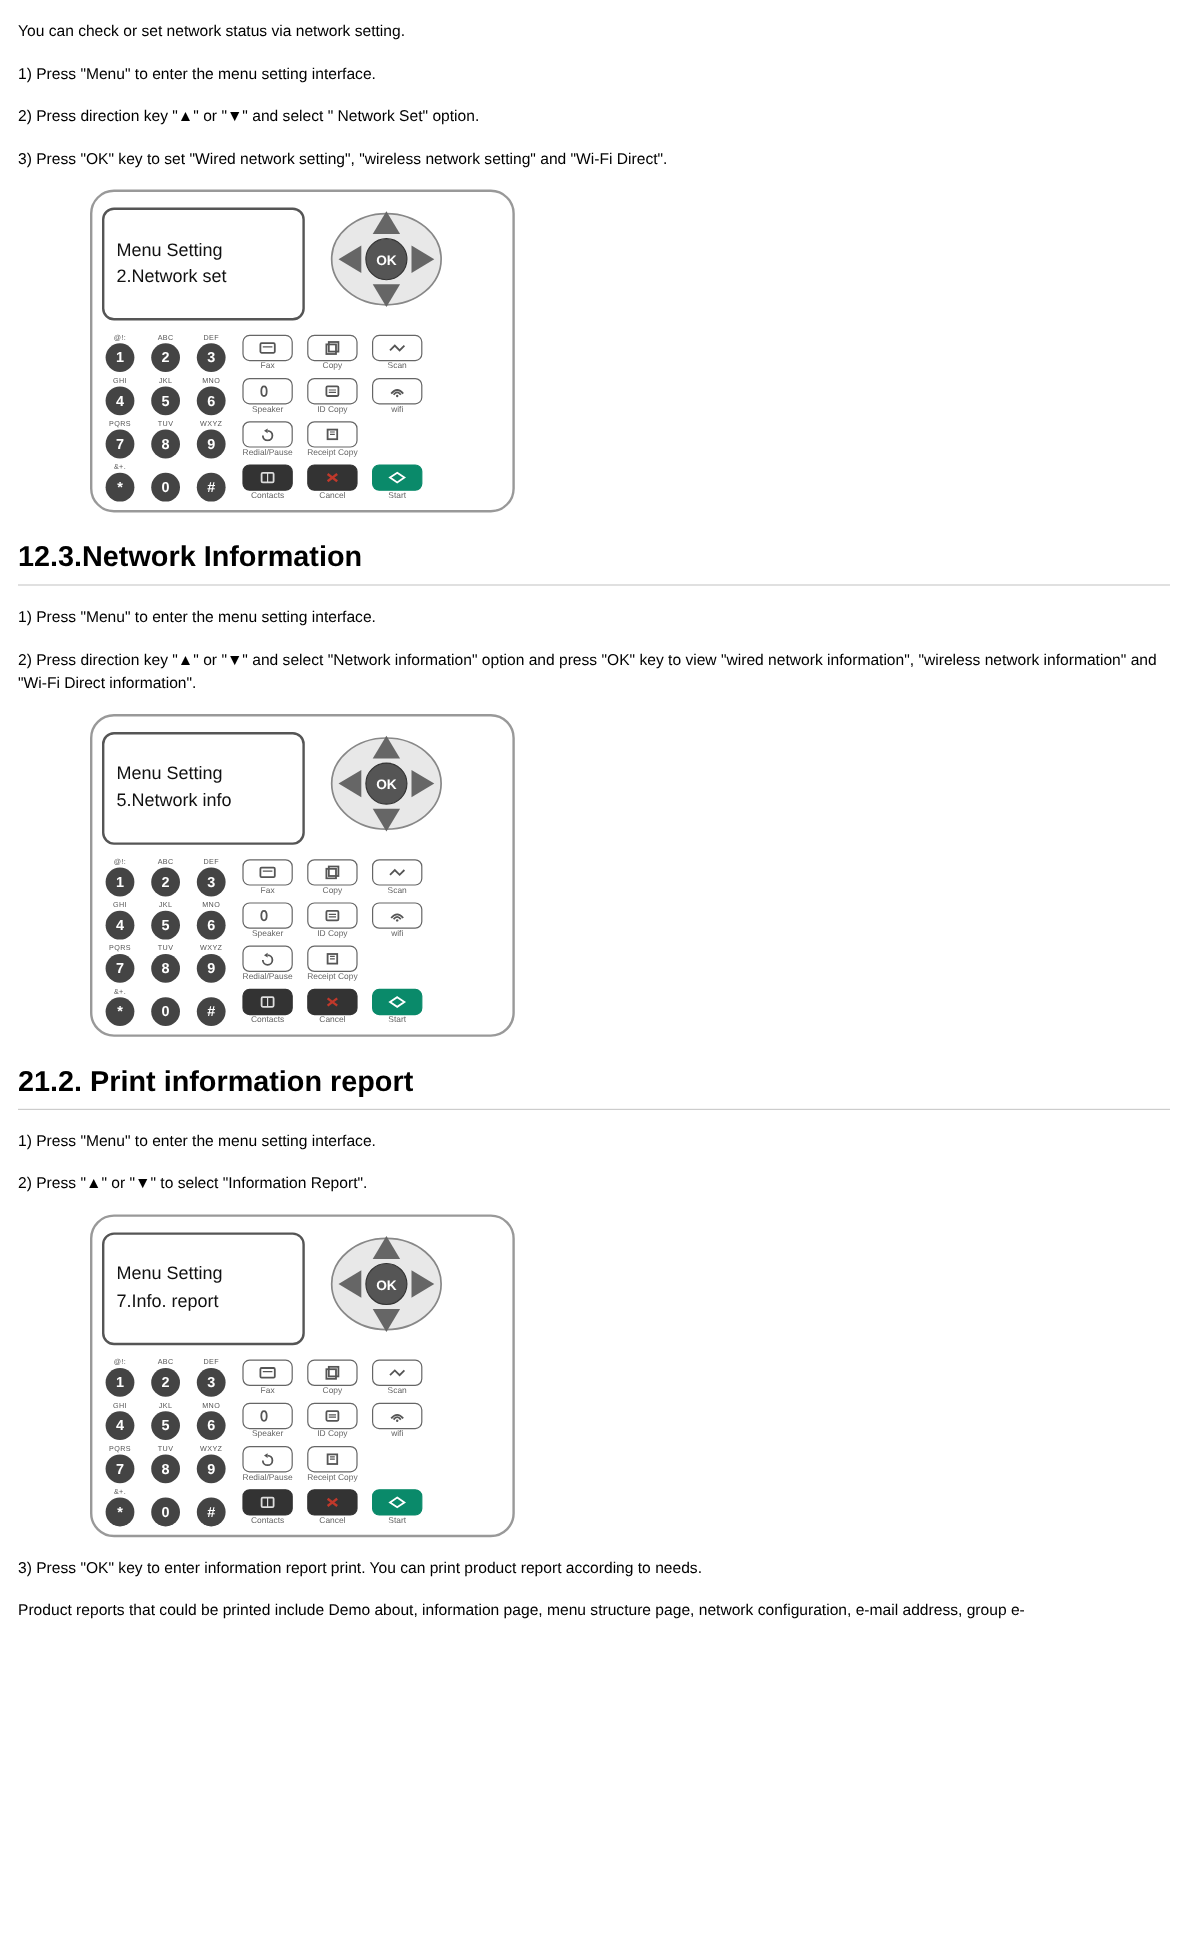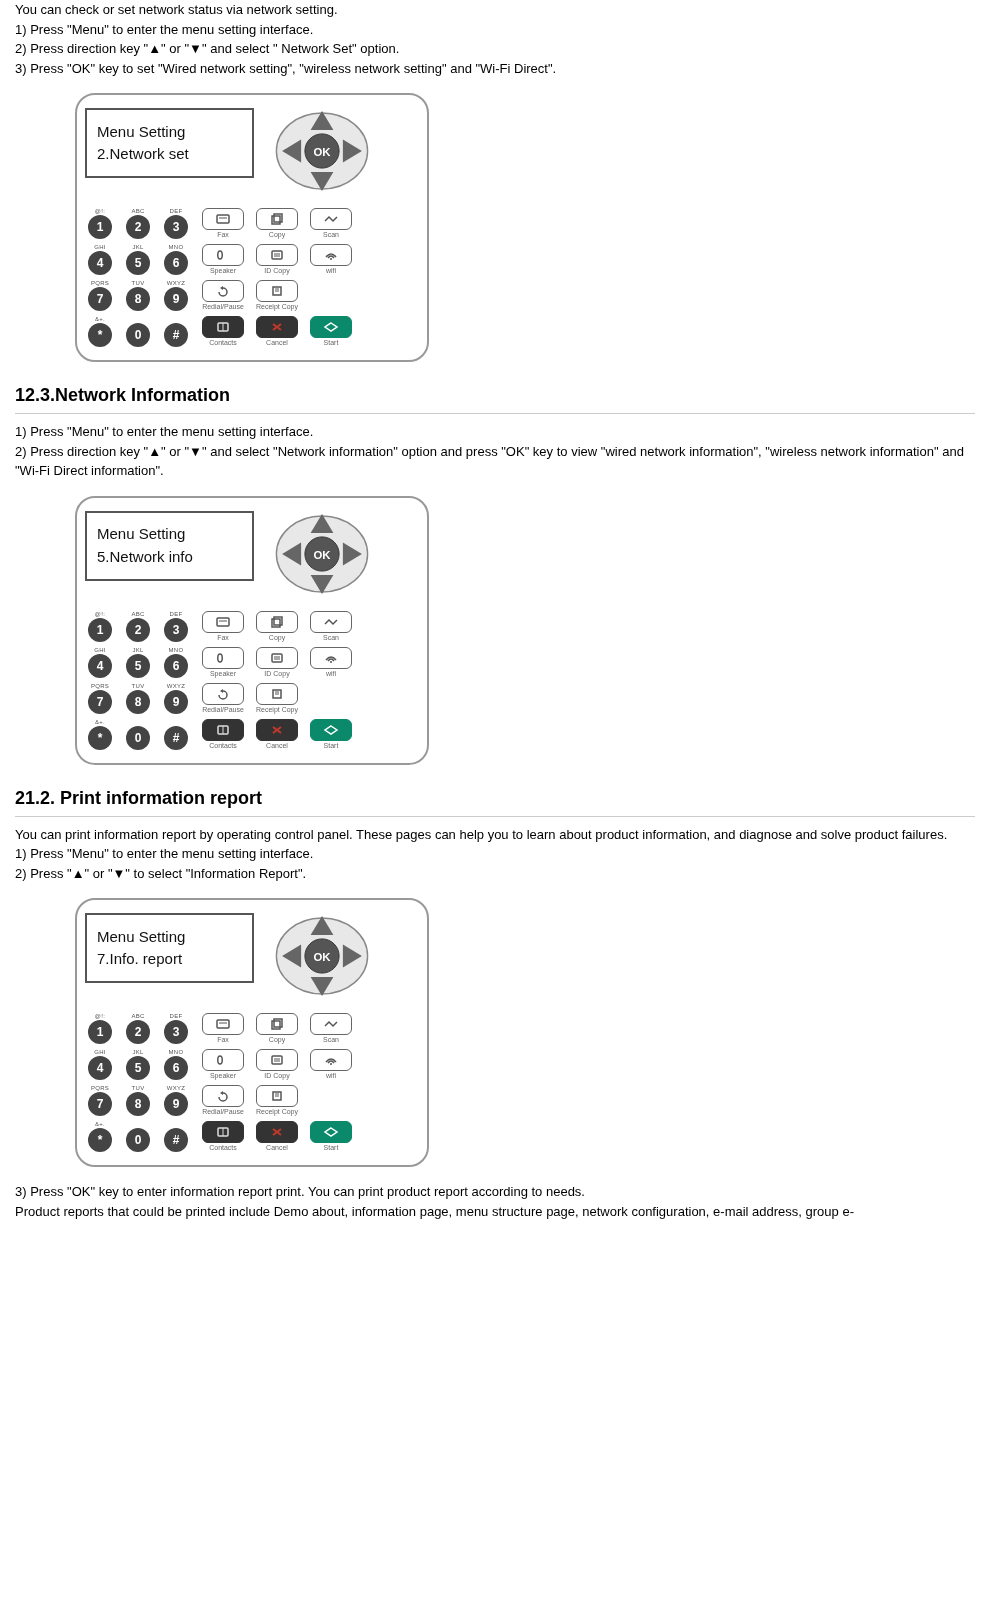--- a/index.html
+++ b/index.html
@@ -5,24 +5,24 @@
   body {
     font-family: Arial, Helvetica, sans-serif;
     font-size: 13px;
     color: #000;
     margin: 0;
     padding: 0 15px;
     line-height: 1.5;
     width: 960px;
   }
   .para {
-    margin: 0 0;
+    margin: 16px 0;
   }
   .section-heading {
-    font-size: 18px;
+    font-size: 24px;
     font-weight: bold;
     margin: 20px 0 8px 0;
     border-bottom: 1px solid #ccc;
     padding-bottom: 4px;
   }
   .content-block {
     margin-left: 0;
   }
   .panel-diagram {
     width: 350px;
@@ -36,23 +36,23 @@
   }
   .panel-inner {
     display: flex;
     gap: 8px;
     padding: 8px;
   }
   .lcd {
     width: 145px;
     height: 50px;
     border: 2px solid #555;
-    border-radius: 0;
+    border-radius: 10px;
     background: #fff;
-    padding: 8px 10px;
+    padding: 20px 10px;
     display:flex;
     flex-direction:column;
     justify-content:center;
   }
   .lcd-line {
     font-family: Arial, sans-serif;
     font-size: 15px;
     font-weight: normal;
     color:#111;
   }
@@ -467,21 +467,20 @@
             </div>
         <div class="func-label">Start</div>
       </div>
         </div>
     </div>
   </div>
 </div>
 
 <h2 class="section-heading">21.2. Print information report</h2>
 <div class="content-block indent">
-  <p class="para">You can print information report by operating control panel. These pages can help you to learn about product information, and diagnose and solve product failures.</p>
   <p class="para">1) Press "Menu" to enter the menu setting interface.</p>
   <p class="para">2) Press "▲" or "▼" to select "Information Report".</p>
   <div class="panel-diagram" id="panel3">
     <div class="panel-inner">
       <div class="lcd">
         <div class="lcd-line">Menu Setting</div>
         <div class="lcd-line">7.Info. report</div>
       </div>
       <div class="dpad">
         <div class="dpad-frame"><svg viewBox="0 0 100 100">

